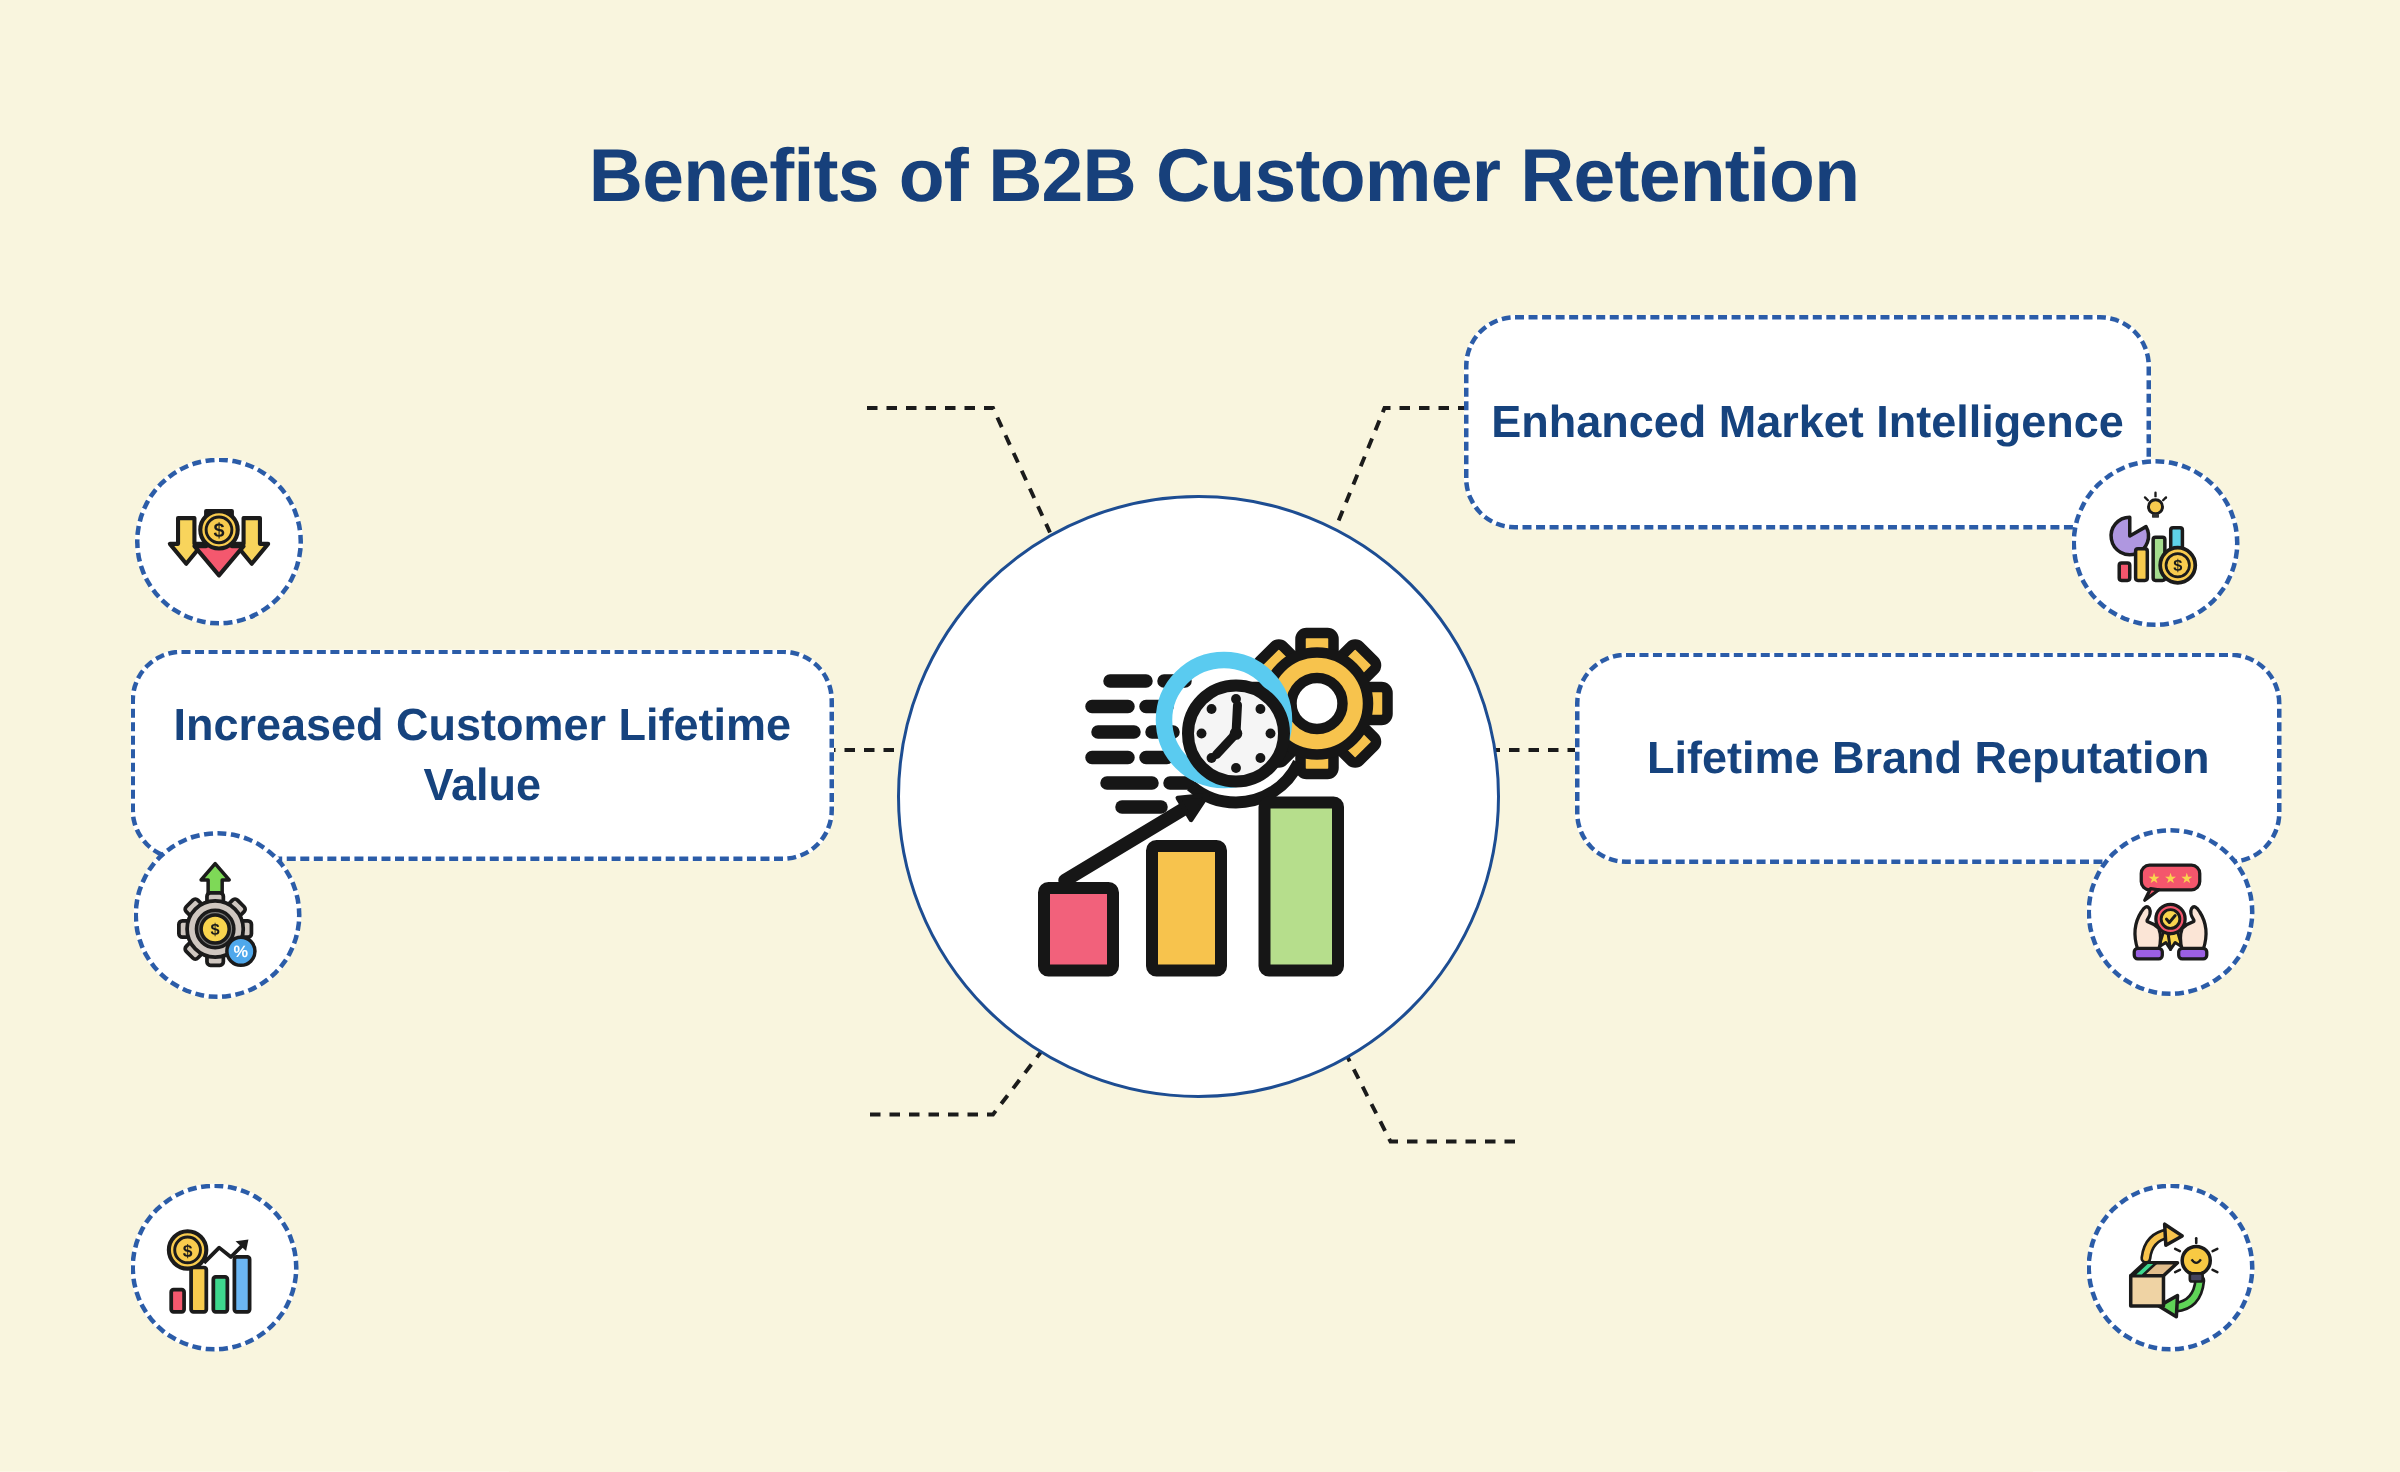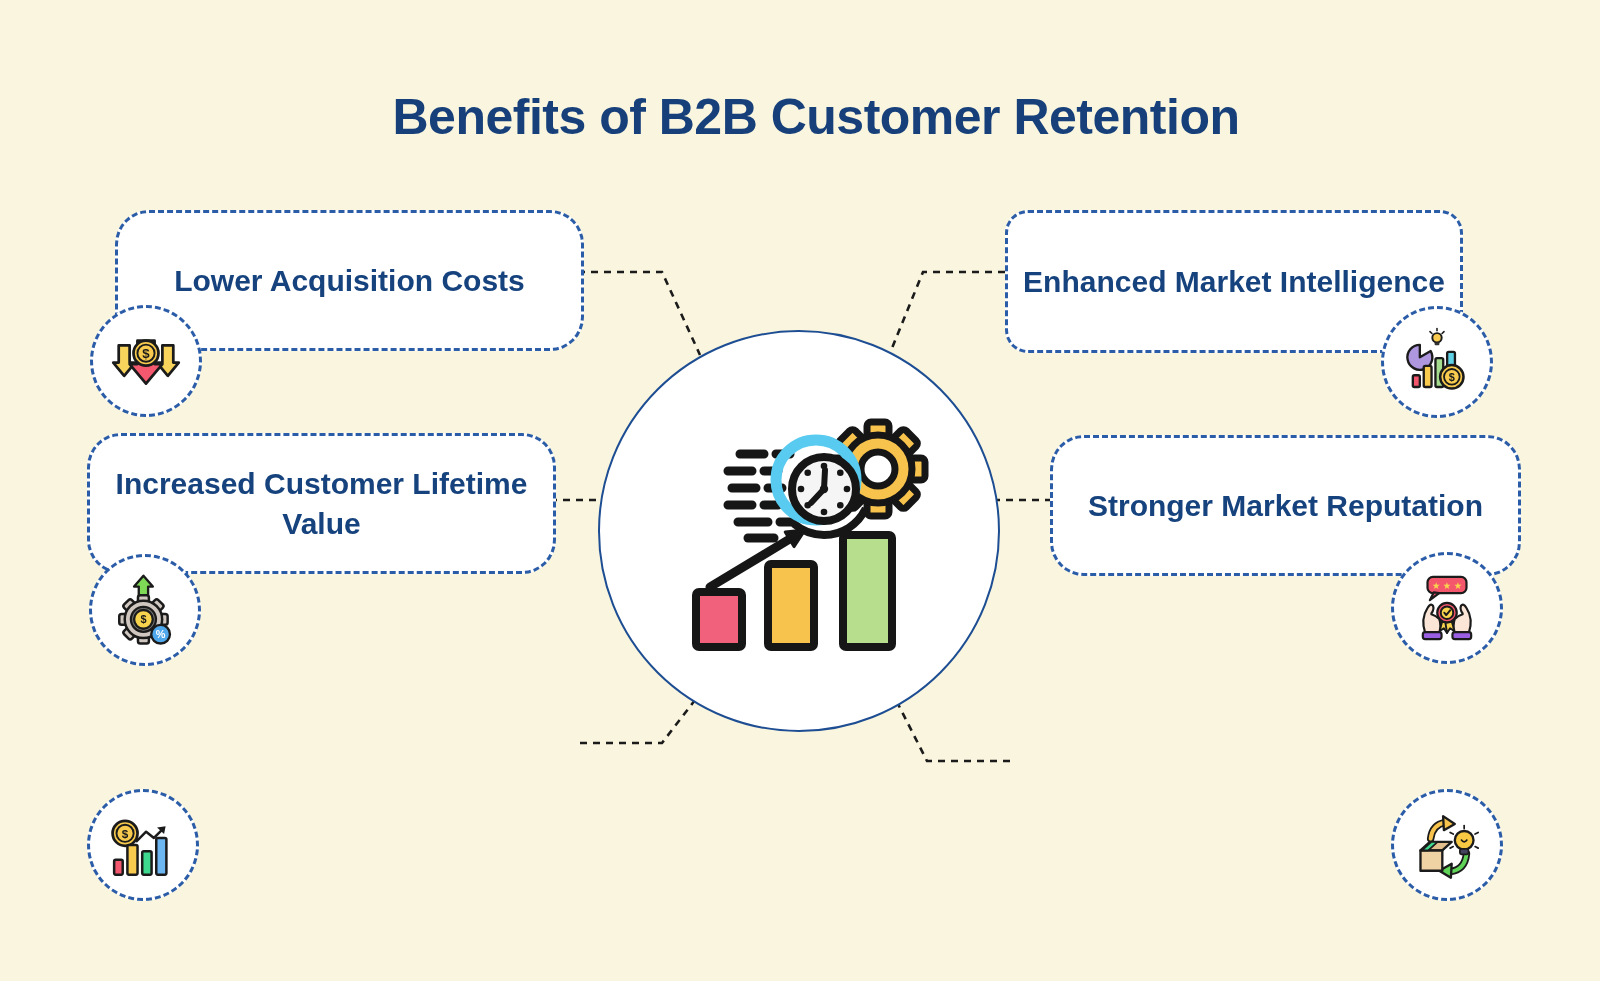--- a/index.html
+++ b/index.html
@@ -18,21 +18,21 @@
     position:absolute;z-index:1;background:#ffffff;
     border:3px dashed #2B5CA8;border-radius:34px;
     display:flex;align-items:center;justify-content:center;
     color:#16437E;font-size:30px;font-weight:600;
     text-align:center;line-height:1.32;
   }
   .benefit-box .box-label{display:inline-block;max-width:432px;}
   .box-tl{left:115px;top:210px;width:463px;height:135px;}
   .box-ml{left:87px;top:433px;width:463px;height:135px;}
   .box-bl{left:117px;top:695px;width:463px;height:135px;}
-  .box-tr{left:1005px;top:210px;width:452px;height:137px;border-radius:23px;}
+  .box-tr{left:976px;top:210px;width:452px;height:137px;}
   .box-mr{left:1050px;top:435px;width:465px;height:135px;}
   .box-br{left:1010px;top:693px;width:450px;height:137px;}
   .icon-circle{
     position:absolute;z-index:2;width:106px;height:106px;
     background:#ffffff;border:3px dashed #2B5CA8;border-radius:50%;
     display:flex;align-items:center;justify-content:center;
   }
   .ic-tl{left:90px;top:305px;}
   .ic-ml{left:89px;top:554px;}
   .ic-bl{left:87px;top:789px;}
@@ -119,31 +119,28 @@
       </g>
 
       <g stroke="#161616" stroke-width="8" stroke-linejoin="round">
         <rect x="96" y="260" width="46" height="55" rx="3" fill="#F2617B"></rect>
         <rect x="168" y="232" width="46" height="83" rx="3" fill="#F7C34D"></rect>
         <rect x="243" y="203" width="49" height="112" rx="3" fill="#B6DE8C"></rect>
       </g>
     </svg>
   </div>
 
-  <div class="benefit-box box-tl">
-    <span class="box-label">Lower Acquisition Costs</span>
-  </div>
   <div class="benefit-box box-ml">
     <span class="box-label">Increased Customer Lifetime Value</span>
   </div>
   <div class="benefit-box box-tr">
     <span class="box-label">Enhanced Market Intelligence</span>
   </div>
   <div class="benefit-box box-mr">
-    <span class="box-label">Stronger Market Reputation</span>
+    <span class="box-label">Lifetime Brand Reputation</span>
   </div>
 
   <div class="icon-circle ic-tl">
     <svg viewBox="0 0 100 100">
       <g stroke="#1b1b1b" stroke-width="3.5" stroke-linejoin="round">
         <path d="M15 30 h14 v22 h7 l-14 17 -14 -17 h7 z" fill="#F8D45C"></path>
         <path d="M71 30 h14 v22 h7 l-14 17 -14 -17 h7 z" fill="#F8D45C"></path>
         <path d="M39 24 h22 v30 h10 l-21 25 -21 -25 h10 z" fill="#F4586E"></path>
         <circle cx="50" cy="40" r="16" fill="#F8CB4E"></circle>
         <circle cx="50" cy="40" r="11" fill="none" stroke-width="2.5"></circle>

